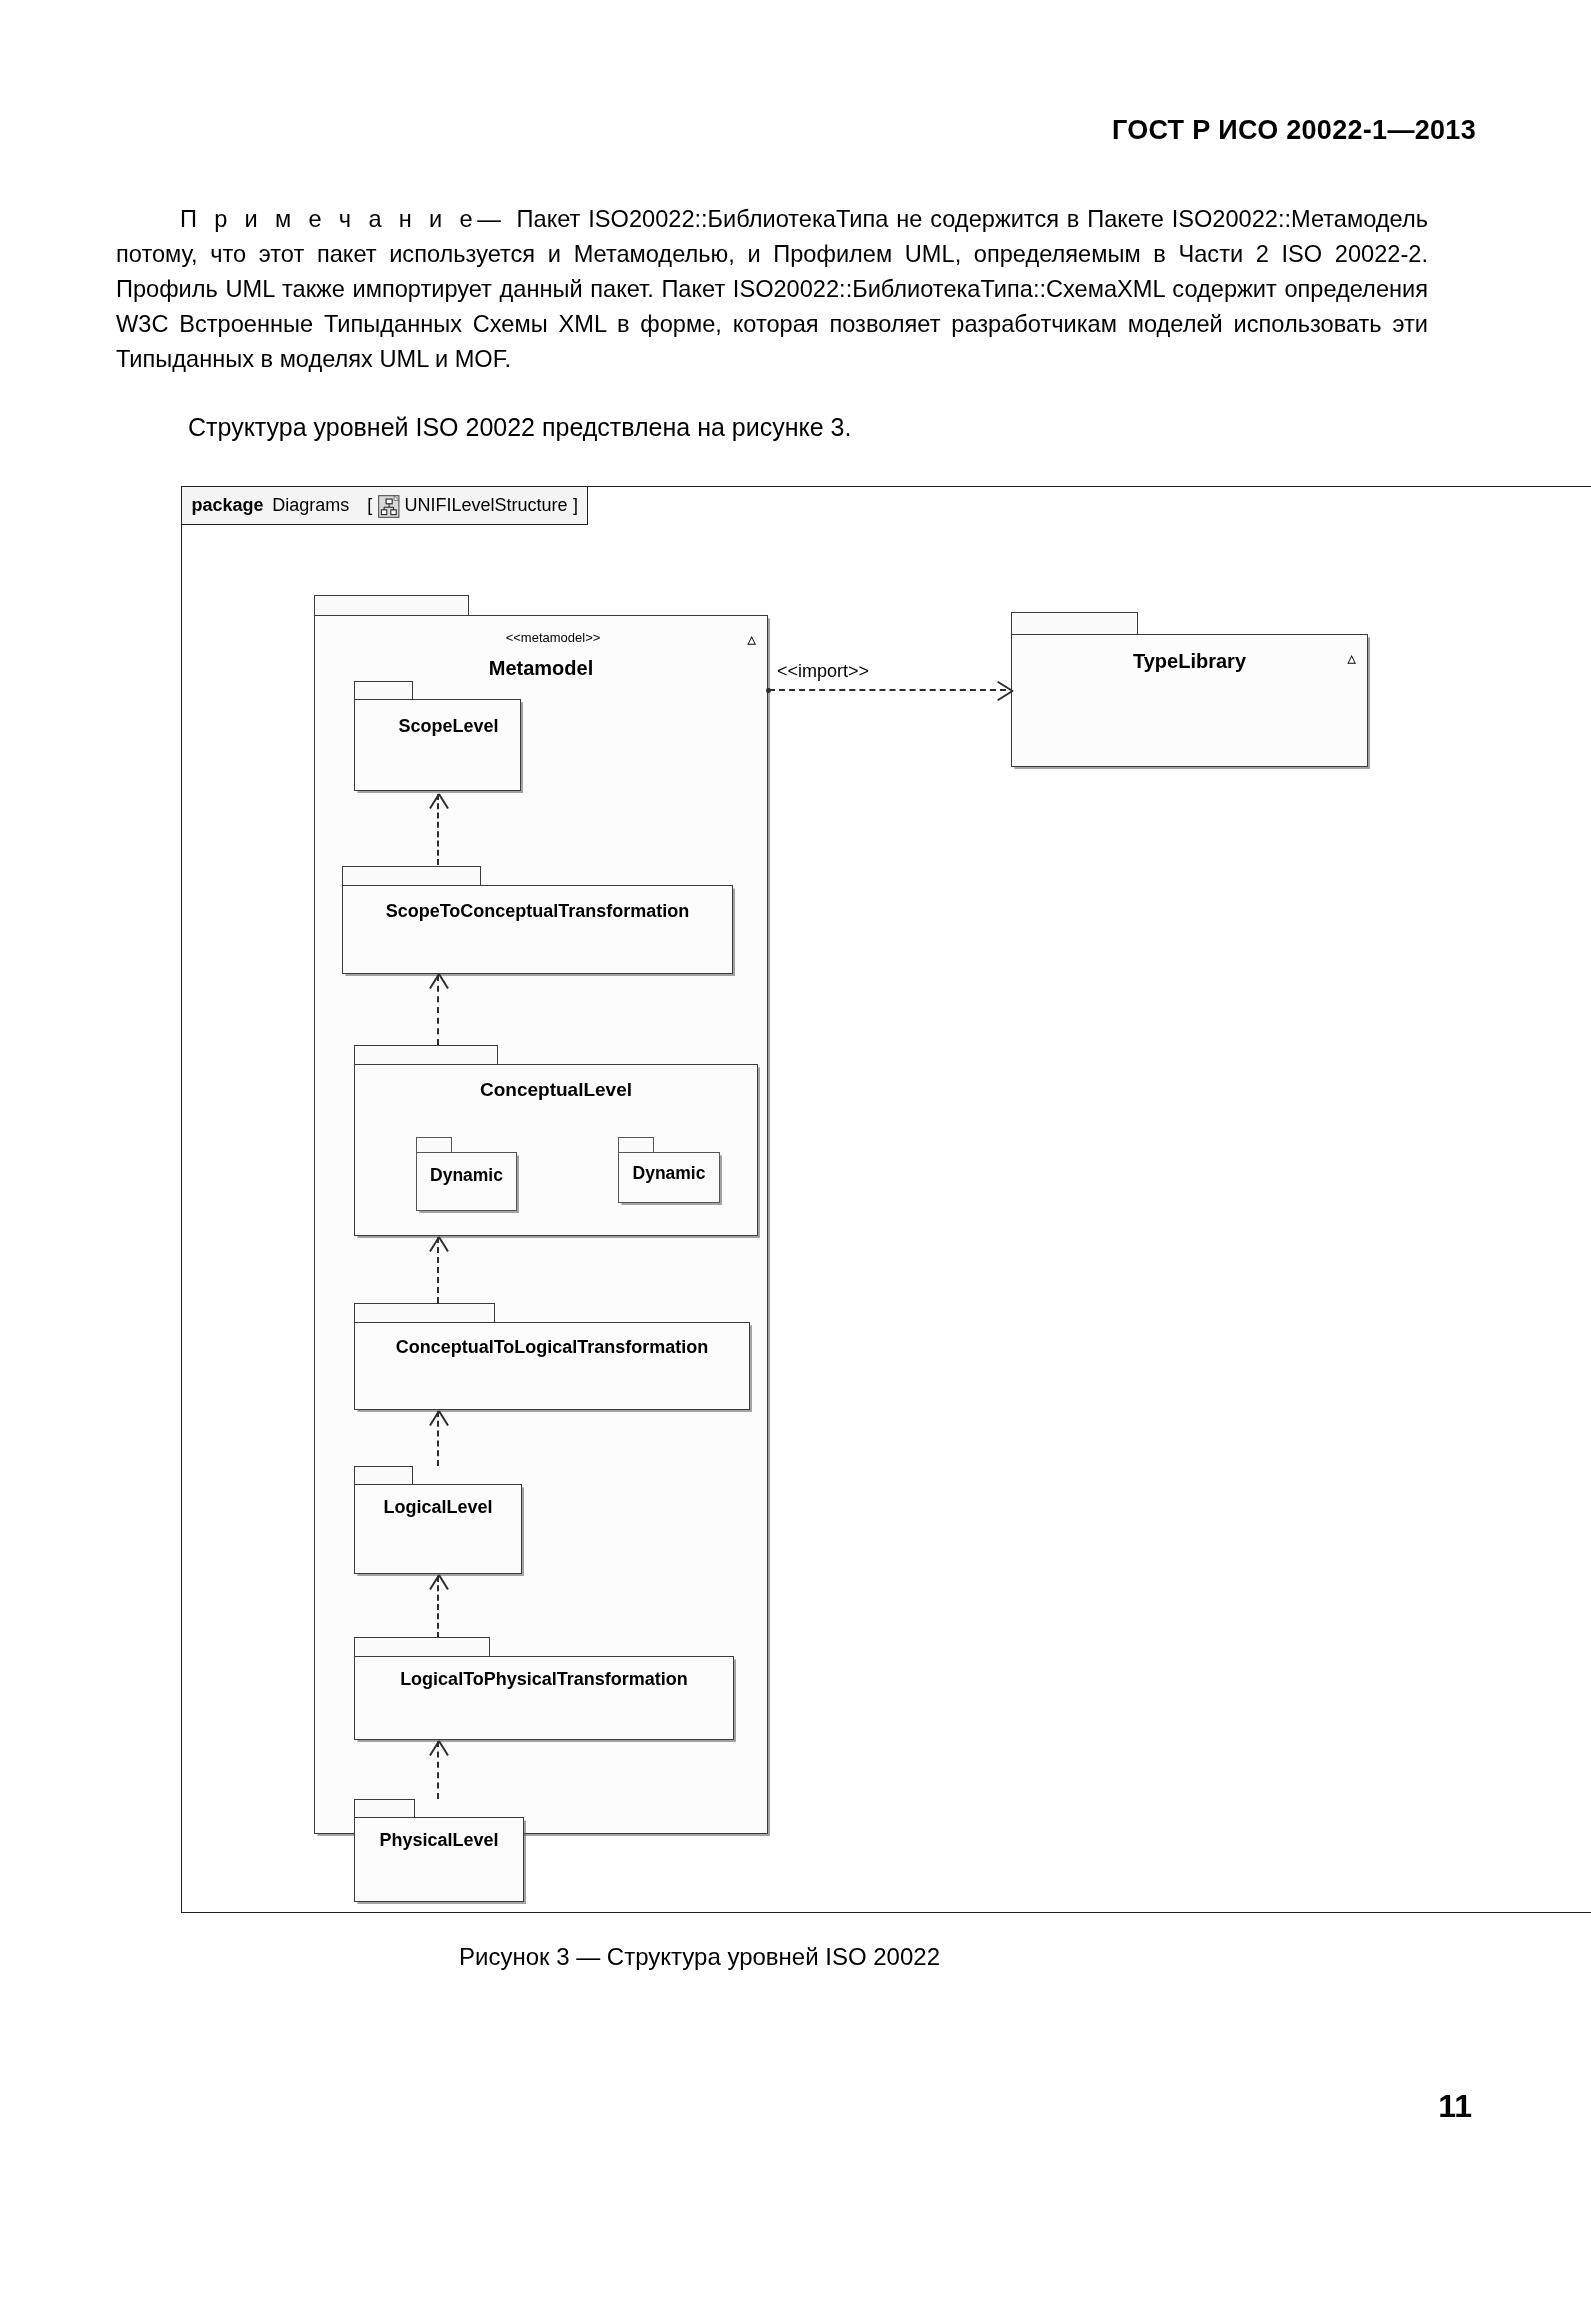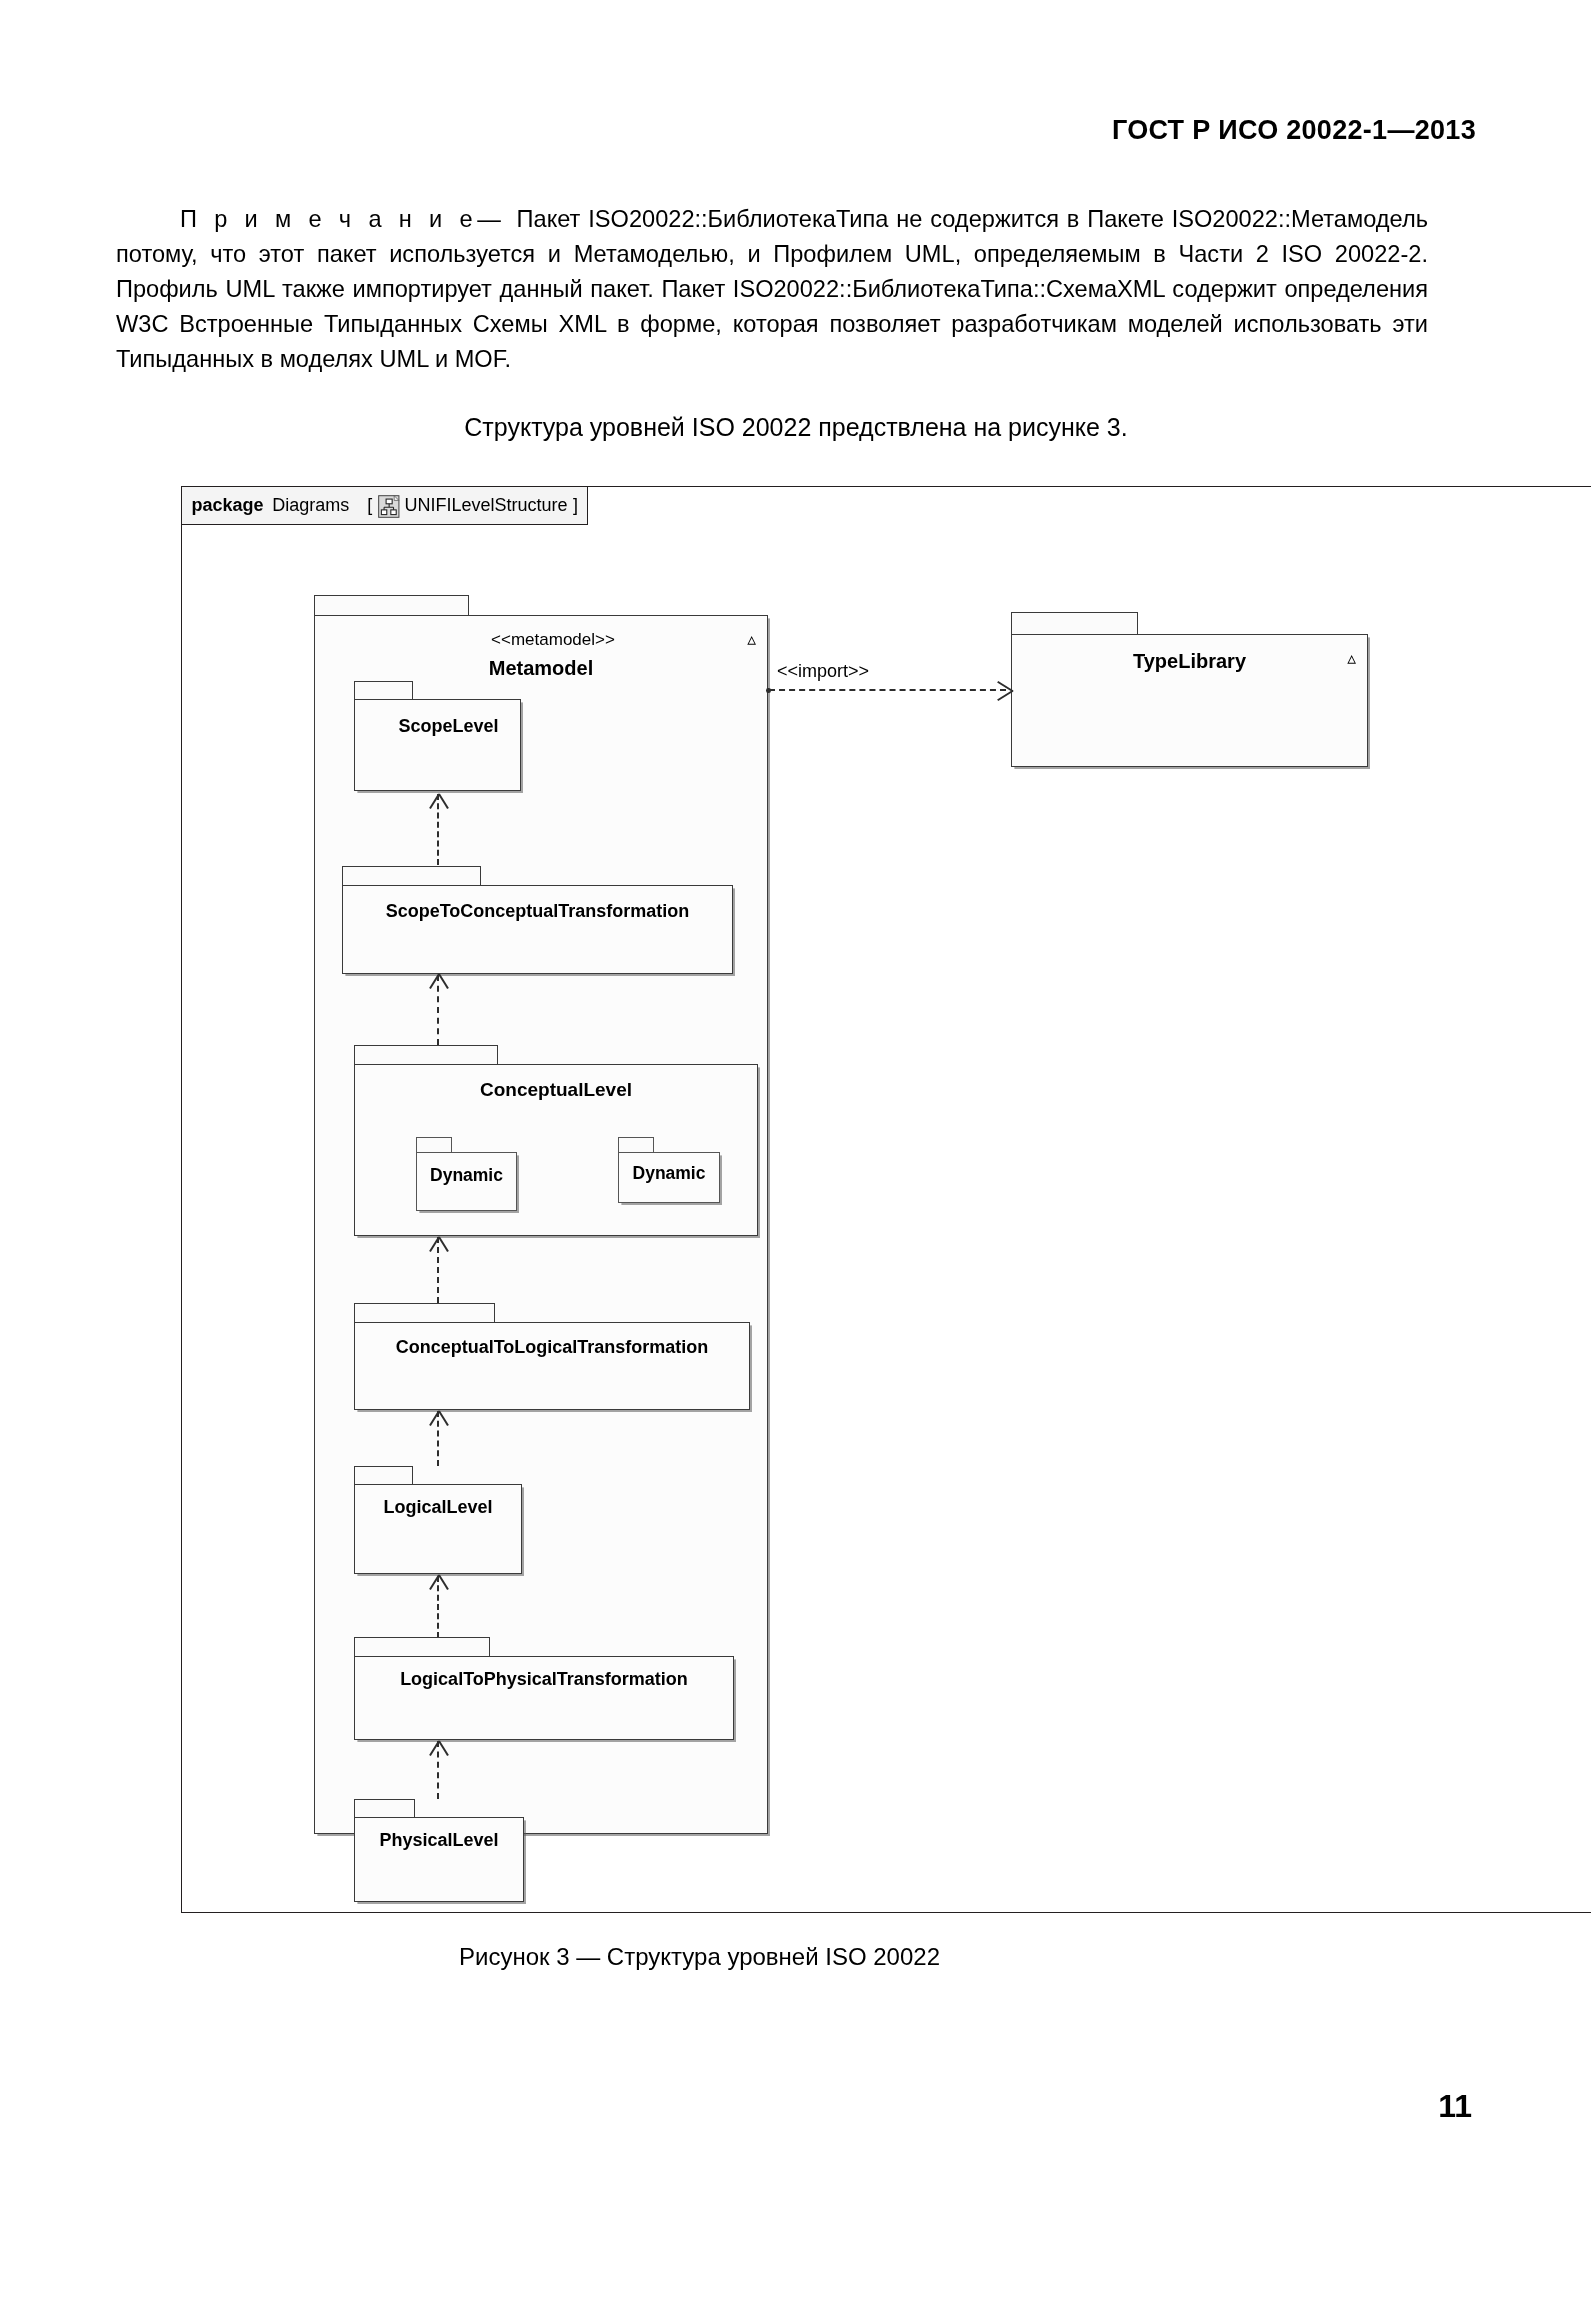--- a/index.html
+++ b/index.html
@@ -46,26 +46,25 @@
     letter-spacing: 4.7px;
     margin-top: 37px;
   }
   .note-dash {
     letter-spacing: 0px;
   }
 
   .intro-para {
     position: absolute;
     top: 410px;
-    left: 108px;
+    left: 124px;
     width: 1312px;
     font-size: 25px;
     line-height: 35px;
     text-indent: 64px;
-    text-align: center;
   }
 
   
   .figure-frame {
     position: absolute;
     top: 486px;
     left: 181px;
     width: 1426px;
     height: 1427px;
     border: 1.3px solid #231f20;
@@ -251,21 +250,21 @@
           <path d="M16.5 13 L16.5 18 M9 18 L23 18 M9 18 L9 22 M23 18 L23 22" stroke="#222" stroke-width="1.6" fill="none"></path>
         </svg>
       </span>
       <span>UNIFILevelStructure</span>
       <span class="br2">]</span>
     </div>
 
     <div class="pkg" style="left:132px; top:108px; width:454px; height:1239px;">
       <div class="tab" style="width:155px; height:21.6px;"></div>
       <div class="bodyb" style="top:20px; width:454px; height:1219px;"></div>
-      <div class="stereo" style="top:35px; font-size:17px;padding-left:24px;">&lt;&lt;metamodel&gt;&gt;</div>
+      <div class="stereo" style="top:35px; font-size:13px;padding-left:24px;">&lt;&lt;metamodel&gt;&gt;</div>
       <div class="ttl" style="top:62px; font-size:20px;">Metamodel</div>
       <div class="tri" style="top:36px; right:12px;">▵</div>
     </div>
 
     <div class="pkg" style="left:829px; top:125px; width:357px; height:155px;">
       <div class="tab" style="width:127px; height:23px;"></div>
       <div class="bodyb" style="top:21.6px; width:357px; height:133px;"></div>
       <div class="ttl" style="top:38px; font-size:20px;">TypeLibrary</div>
       <div class="tri" style="top:38px; right:12px;">▵</div>
     </div>

